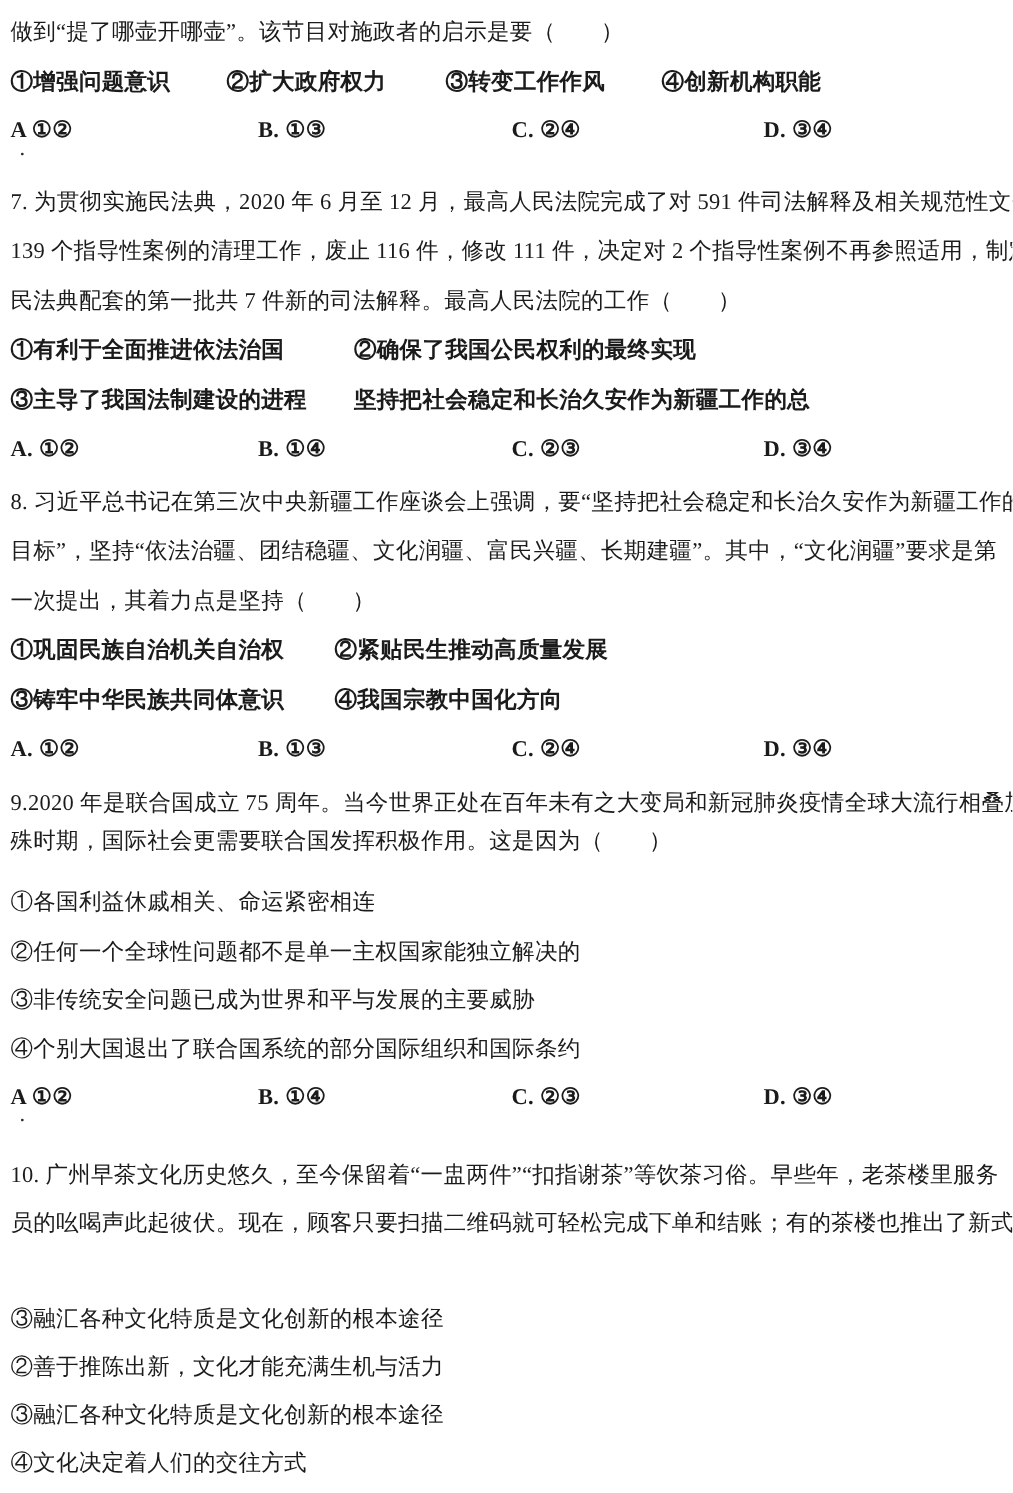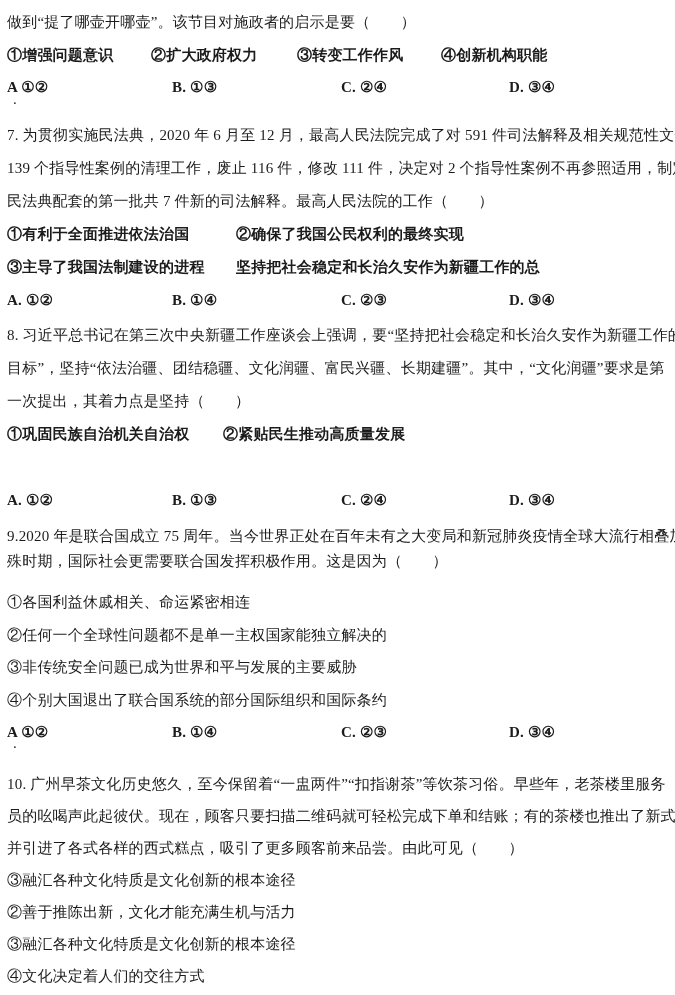--- a/index.html
+++ b/index.html
@@ -81,20 +81,22 @@
   </div>
 
   <div class="line" style="top:325px">8. 习近平总书记在第三次中央新疆工作座谈会上强调，要“坚持把社会稳定和长治久安作为新疆工作的总</div>
   <div class="line" style="top:358px">目标”，坚持“依法治疆、团结稳疆、文化润疆、富民兴疆、长期建疆”。其中，“文化润疆”要求是第</div>
   <div class="line" style="top:391px">一次提出，其着力点是坚持（　　）</div>
   <div class="row" style="top:424px">
     <span class="col" style="left:7px">①巩固民族自治机关自治权</span>
     <span class="col" style="left:223px">②紧贴民生推动高质量发展</span>
   </div>
   <div class="row" style="top:457px">
+    <span class="col" style="left:7px">③铸牢中华民族共同体意识</span>
+    <span class="col" style="left:223px">④我国宗教中国化方向</span>
   </div>
   <div class="row" style="top:490px">
     <span class="col" style="left:7px">A. ①②</span>
     <span class="col" style="left:172px">B. ①③</span>
     <span class="col" style="left:341px">C. ②④</span>
     <span class="col" style="left:509px">D. ③④</span>
   </div>
 
   <div class="line" style="top:526px">9.2020 年是联合国成立 75 周年。当今世界正处在百年未有之大变局和新冠肺炎疫情全球大流行相叠加的特</div>
   <div class="line" style="top:551px">殊时期，国际社会更需要联合国发挥积极作用。这是因为（　　）</div>
@@ -105,19 +107,18 @@
   <div class="row" style="top:722px">
     <span class="col" style="left:7px">A ①②</span>
     <span class="col" style="left:172px">B. ①④</span>
     <span class="col" style="left:341px">C. ②③</span>
     <span class="col" style="left:509px">D. ③④</span>
   </div>
   <div class="stray" style="top:733px;left:13px">.</div>
 
   <div class="line" style="top:774px">10. 广州早茶文化历史悠久，至今保留着“一盅两件”“扣指谢茶”等饮茶习俗。早些年，老茶楼里服务</div>
   <div class="line" style="top:806px">员的吆喝声此起彼伏。现在，顾客只要扫描二维码就可轻松完成下单和结账；有的茶楼也推出了新式茶点，</div>
-  <div class="line" style="top:838px">并引进了各式各样的西式糕点，吸引了更多顾客前来品尝。由此可见（　　）</div>
   <div class="line" style="top:870px">③融汇各种文化特质是文化创新的根本途径</div>
   <div class="line" style="top:902px">②善于推陈出新，文化才能充满生机与活力</div>
   <div class="line" style="top:934px">③融汇各种文化特质是文化创新的根本途径</div>
   <div class="line" style="top:966px">④文化决定着人们的交往方式</div>
 
 </div>
 
 </body></html>

